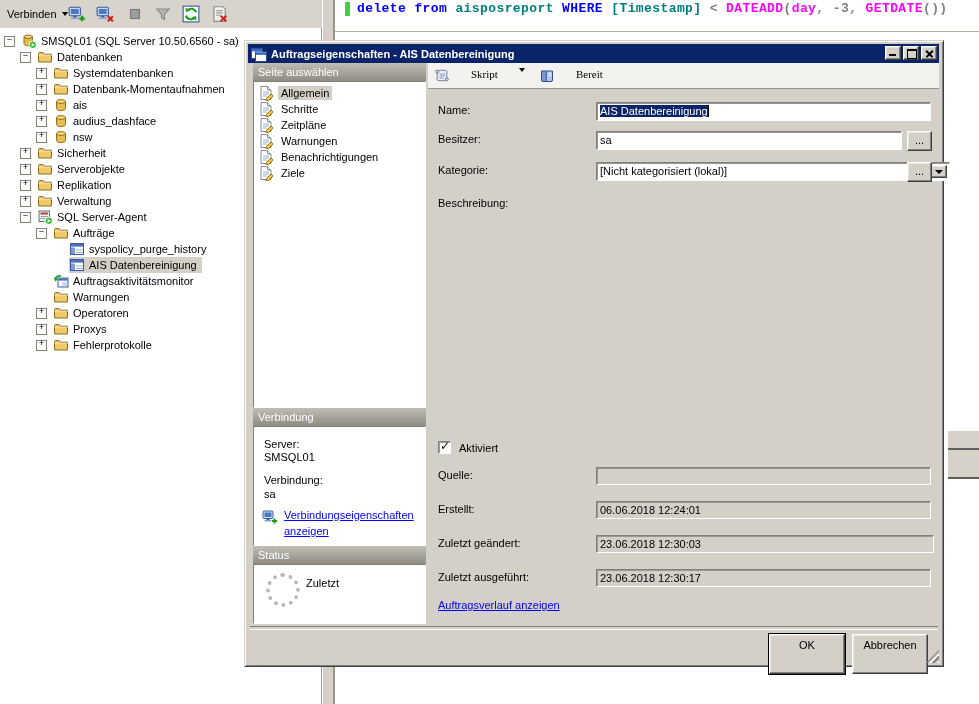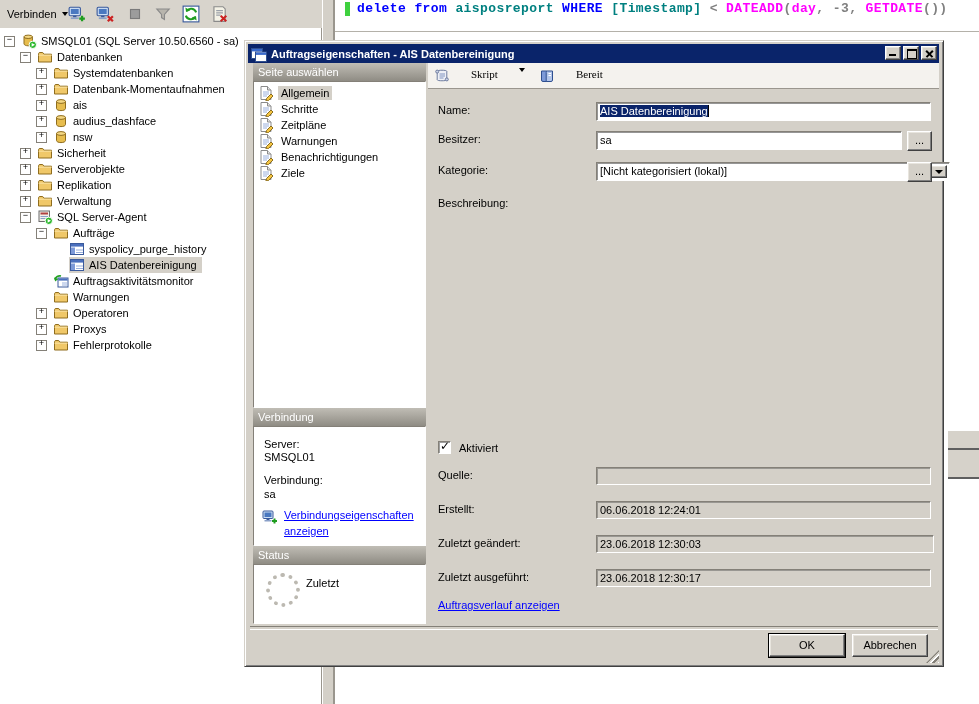--- a/index.html
+++ b/index.html
@@ -72,21 +72,21 @@
   .inp{height:19px;line-height:15px;padding:1px 3px;white-space:nowrap;overflow:hidden;}
   .selhl{background:#0a246a;color:#fff;}
   .caret{display:inline-block;width:1px;height:12px;background:#000;vertical-align:-2px;}
   .browse{width:25px;height:20px;text-align:center;line-height:16px;cursor:default;}
   .combo-arrow{position:absolute;right:2px;top:2px;width:17px;height:13px;display:flex;align-items:center;justify-content:center;}
   .tri-down{width:0;height:0;border-left:4px solid transparent;border-right:4px solid transparent;border-top:4px solid #000;}
   .checkbox{width:13px;height:13px;background:#fff;border:1px solid;border-color:#848078 #fff #fff #848078;
             box-shadow:inset 1px 1px 0 rgba(64,64,64,.5);box-sizing:border-box;position:relative;cursor:default;}
   .checkmark{position:absolute;left:1px;top:-3px;font-size:12px;font-weight:bold;}
   .groove{left:5px;top:585px;width:688px;height:2px;border-top:1px solid #848078;border-bottom:1px solid #fff;}
-  .dlg-btn{width:76px;height:23px;text-align:center;line-height:21px;cursor:default;}
+  .dlg-btn{width:76px;height:40px;text-align:center;line-height:21px;cursor:default;}
   .default-btn{outline:1px solid #000;}
   .grip{right:4px;bottom:3px;width:13px;height:13px;
         background:repeating-linear-gradient(135deg,transparent 0 2px,#fff 2px 3px,#848078 3px 5px);
         clip-path:polygon(100% 0,100% 100%,0 100%);}
   a.link{color:#0000ff;text-decoration:underline;cursor:pointer;white-space:nowrap;}
 </style>
 </head>
 <body>
 
 <svg width="0" height="0" style="position:absolute" aria-hidden="true">

